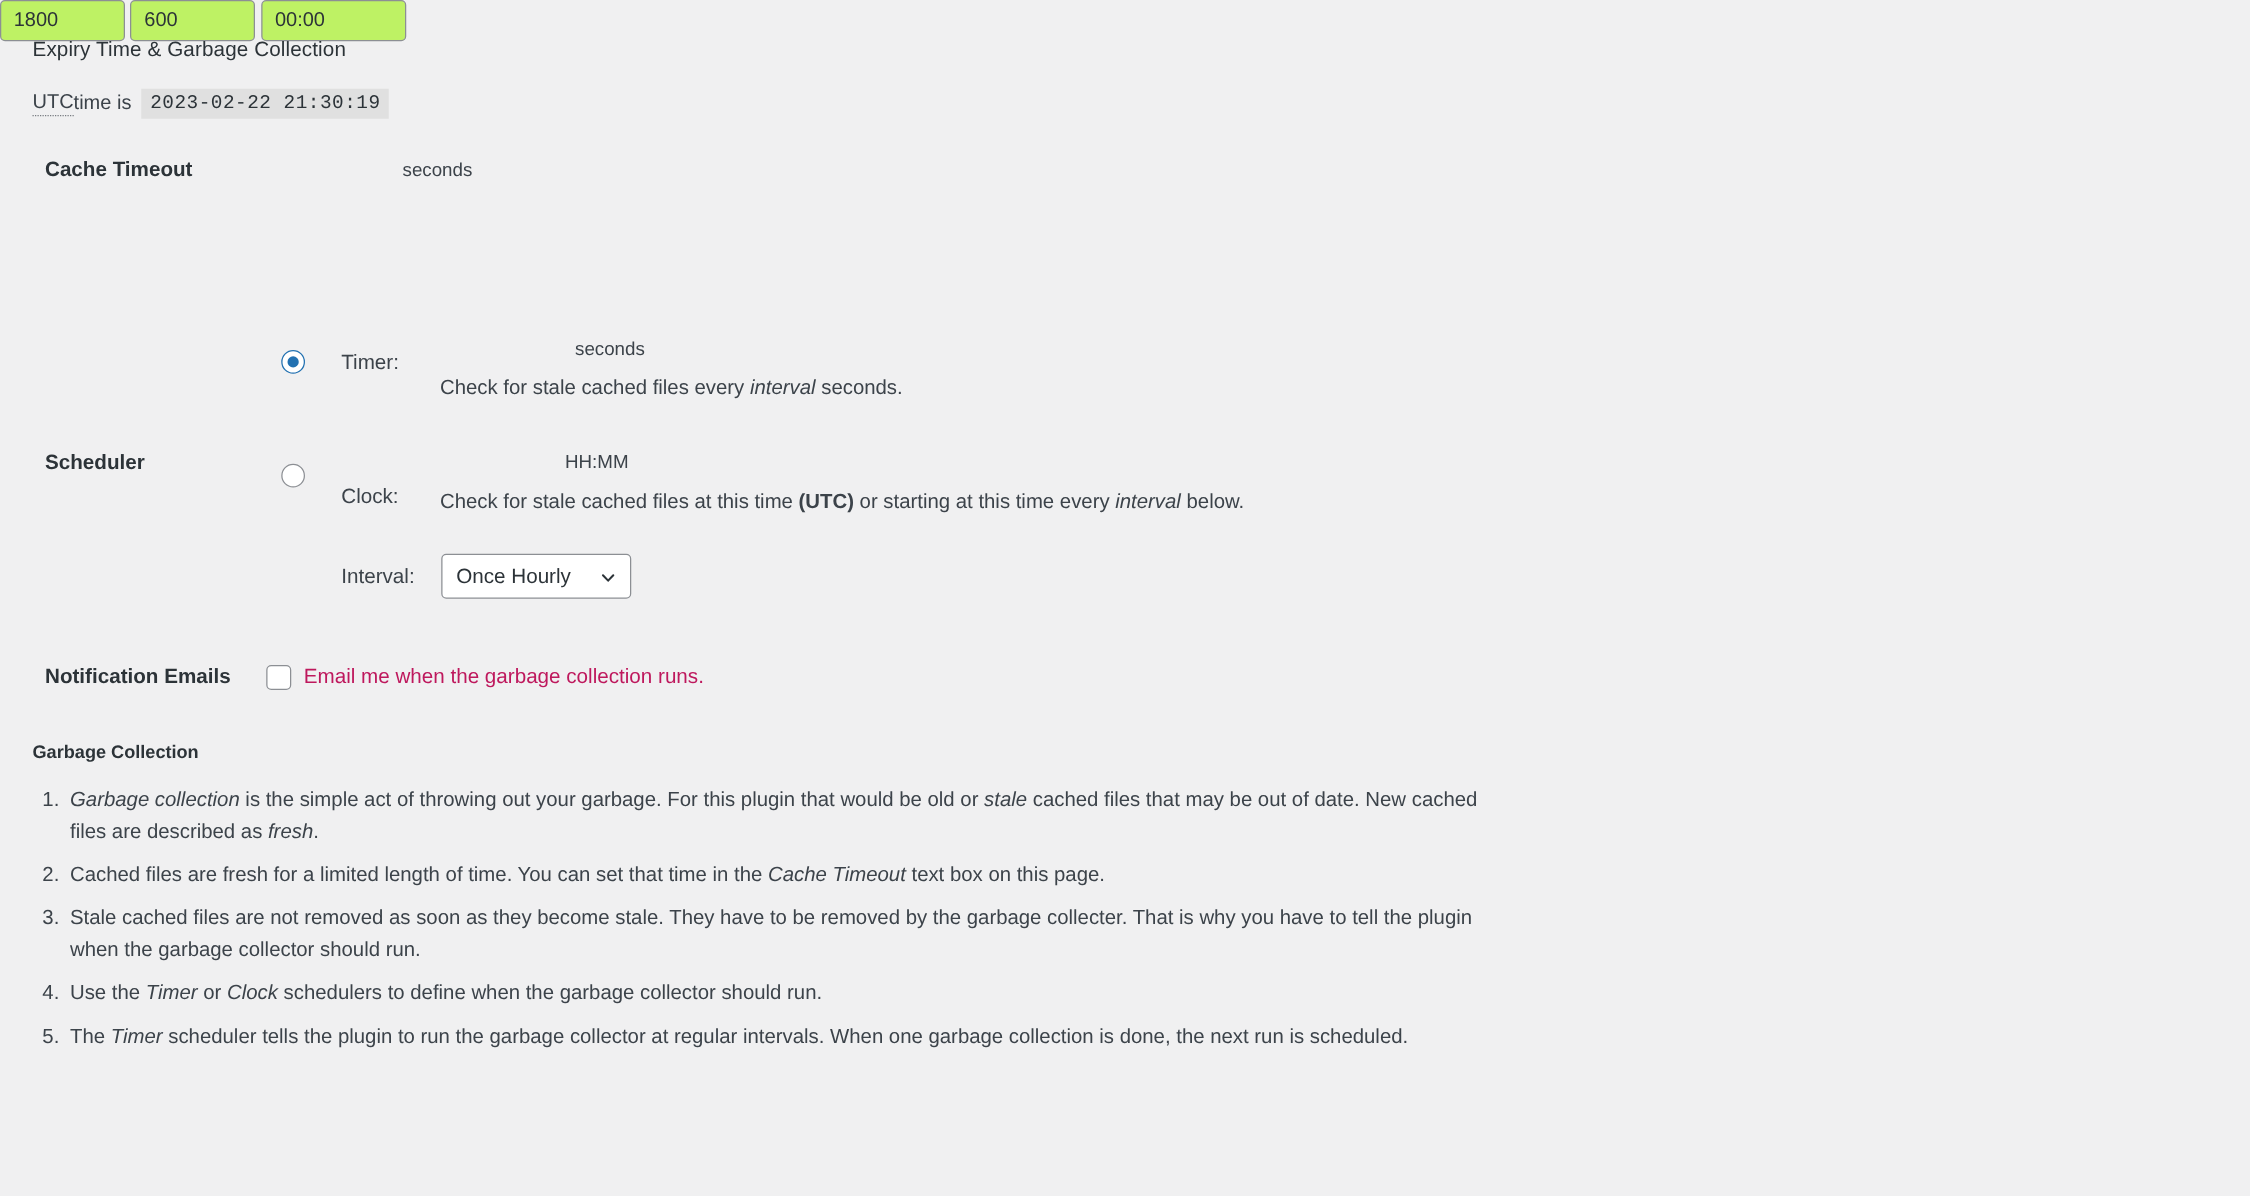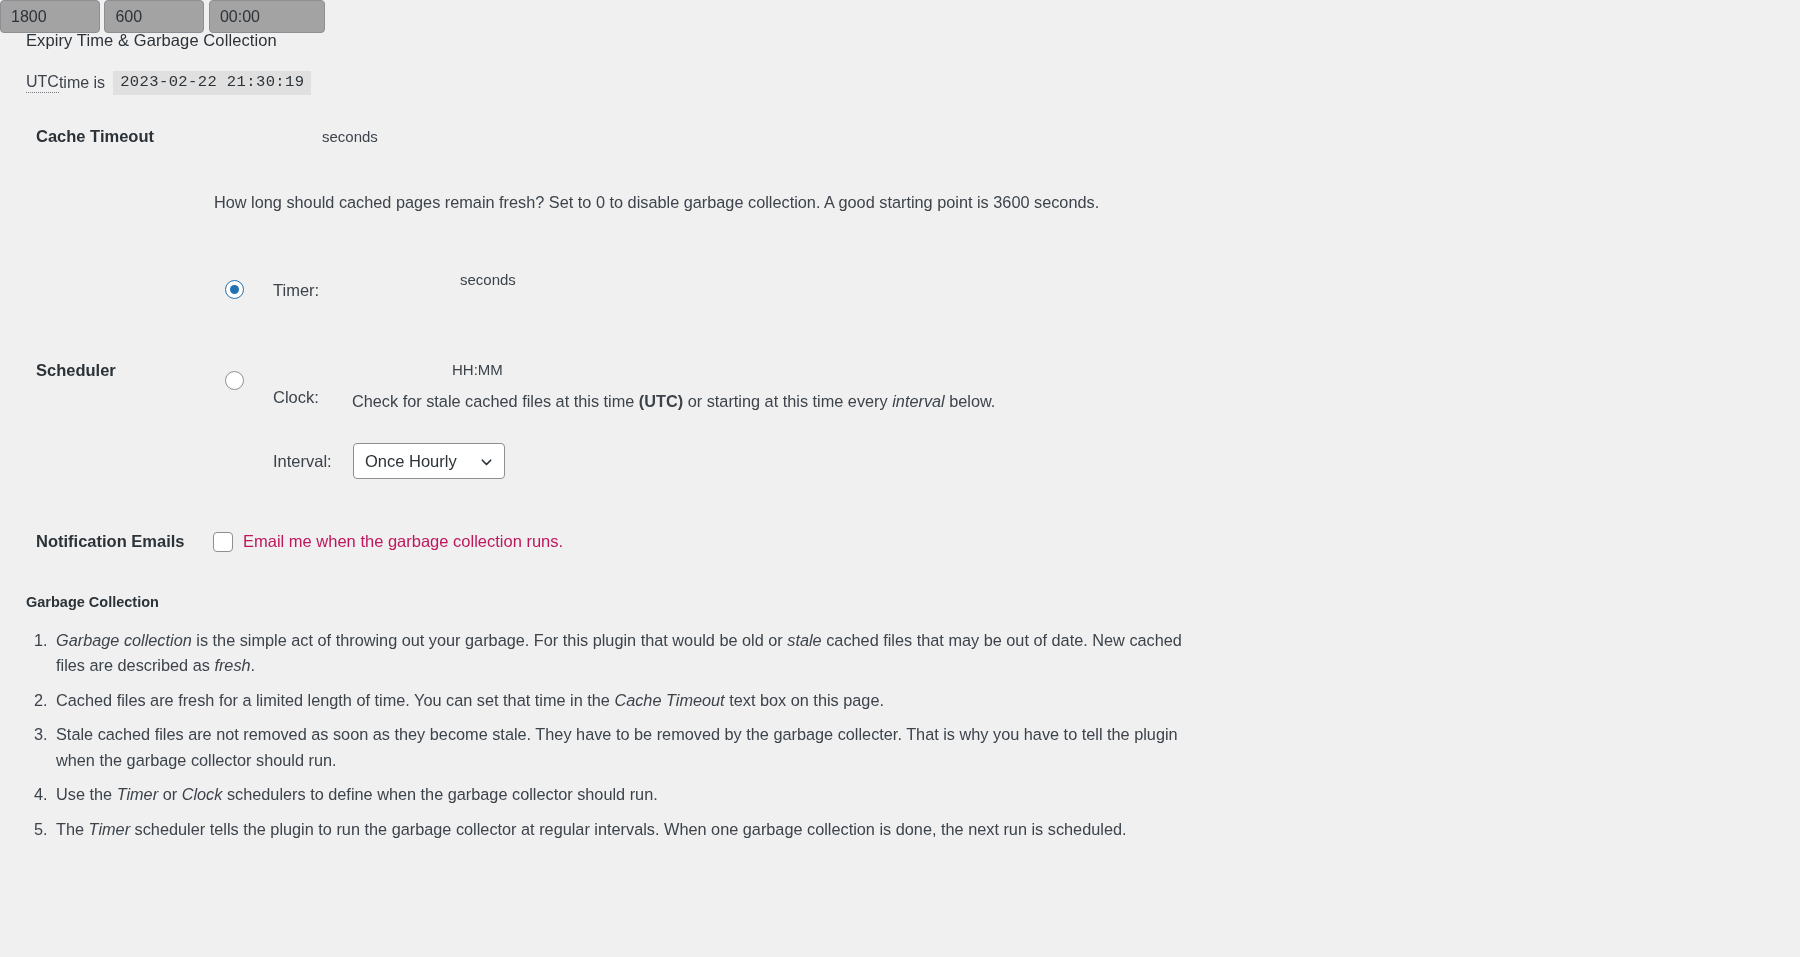--- a/index.html
+++ b/index.html
@@ -68,21 +68,21 @@
     position: absolute;
     font-size: 16.5px;
     font-weight: 700;
     color: #2c3338;
   }
 
   .tbox {
     box-sizing: border-box;
     border: 1px solid #8c8f94;
     border-radius: 4px;
-    background: #a3a3a3;
+    background: #bef264;
     color: #2c3338;
     font-family: "Liberation Sans", sans-serif;
     font-size: 16px;
     padding: 0 10px;
     outline: none;
     box-shadow: 0 0 0 transparent;
   }
 
   .unit {
     position: absolute;
@@ -222,34 +222,34 @@
     <span class="utc-code">2023-02-22 21:30:19</span>
   </div>
 
   
   <div class="row-label" style="left:36px; top:127px;">Cache Timeout</div>
 
   <input class="tbox" type="text" style="left: 215px; top: 121px; width: 100px; height: 33px;" value="1800">
 
   <div class="unit" style="left:322px; top:128px;">seconds</div>
 
-  <div class="desc" style="left:214px; top:190px;">How long should cached pages remain fresh? Set to 0 to disable garbage collection. A good starting point is 3600 seconds.</div>
 
   
   <div class="row-label" style="left:36px; top:361px;">Scheduler</div>
 
   
   <div class="radio checked" style="left:225px; top:280px;"></div>
 
   <div class="radio-label" style="left:273px; top:281px;">Timer:</div>
 
   <input class="tbox" type="text" style="left: 353px; top: 264px; width: 100px; height: 33px;" value="600">
 
   <div class="unit" style="left:460px; top:271px;">seconds</div>
 
+  <div class="desc" style="left:352px; top:298px;"><span>Check for stale cached files every </span><i>interval</i><span> seconds.</span></div>
 
   
   <div class="radio" style="left:225px; top:371px;"></div>
 
   <div class="radio-label" style="left:273px; top:372px;margin-top:16px;">Clock:</div>
 
   <input class="tbox" type="text" style="left: 353px; top: 354px; width: 116px; height: 33px;" value="00:00">
 
   <div class="unit" style="left:452px; top:361px;">HH:MM</div>
 

